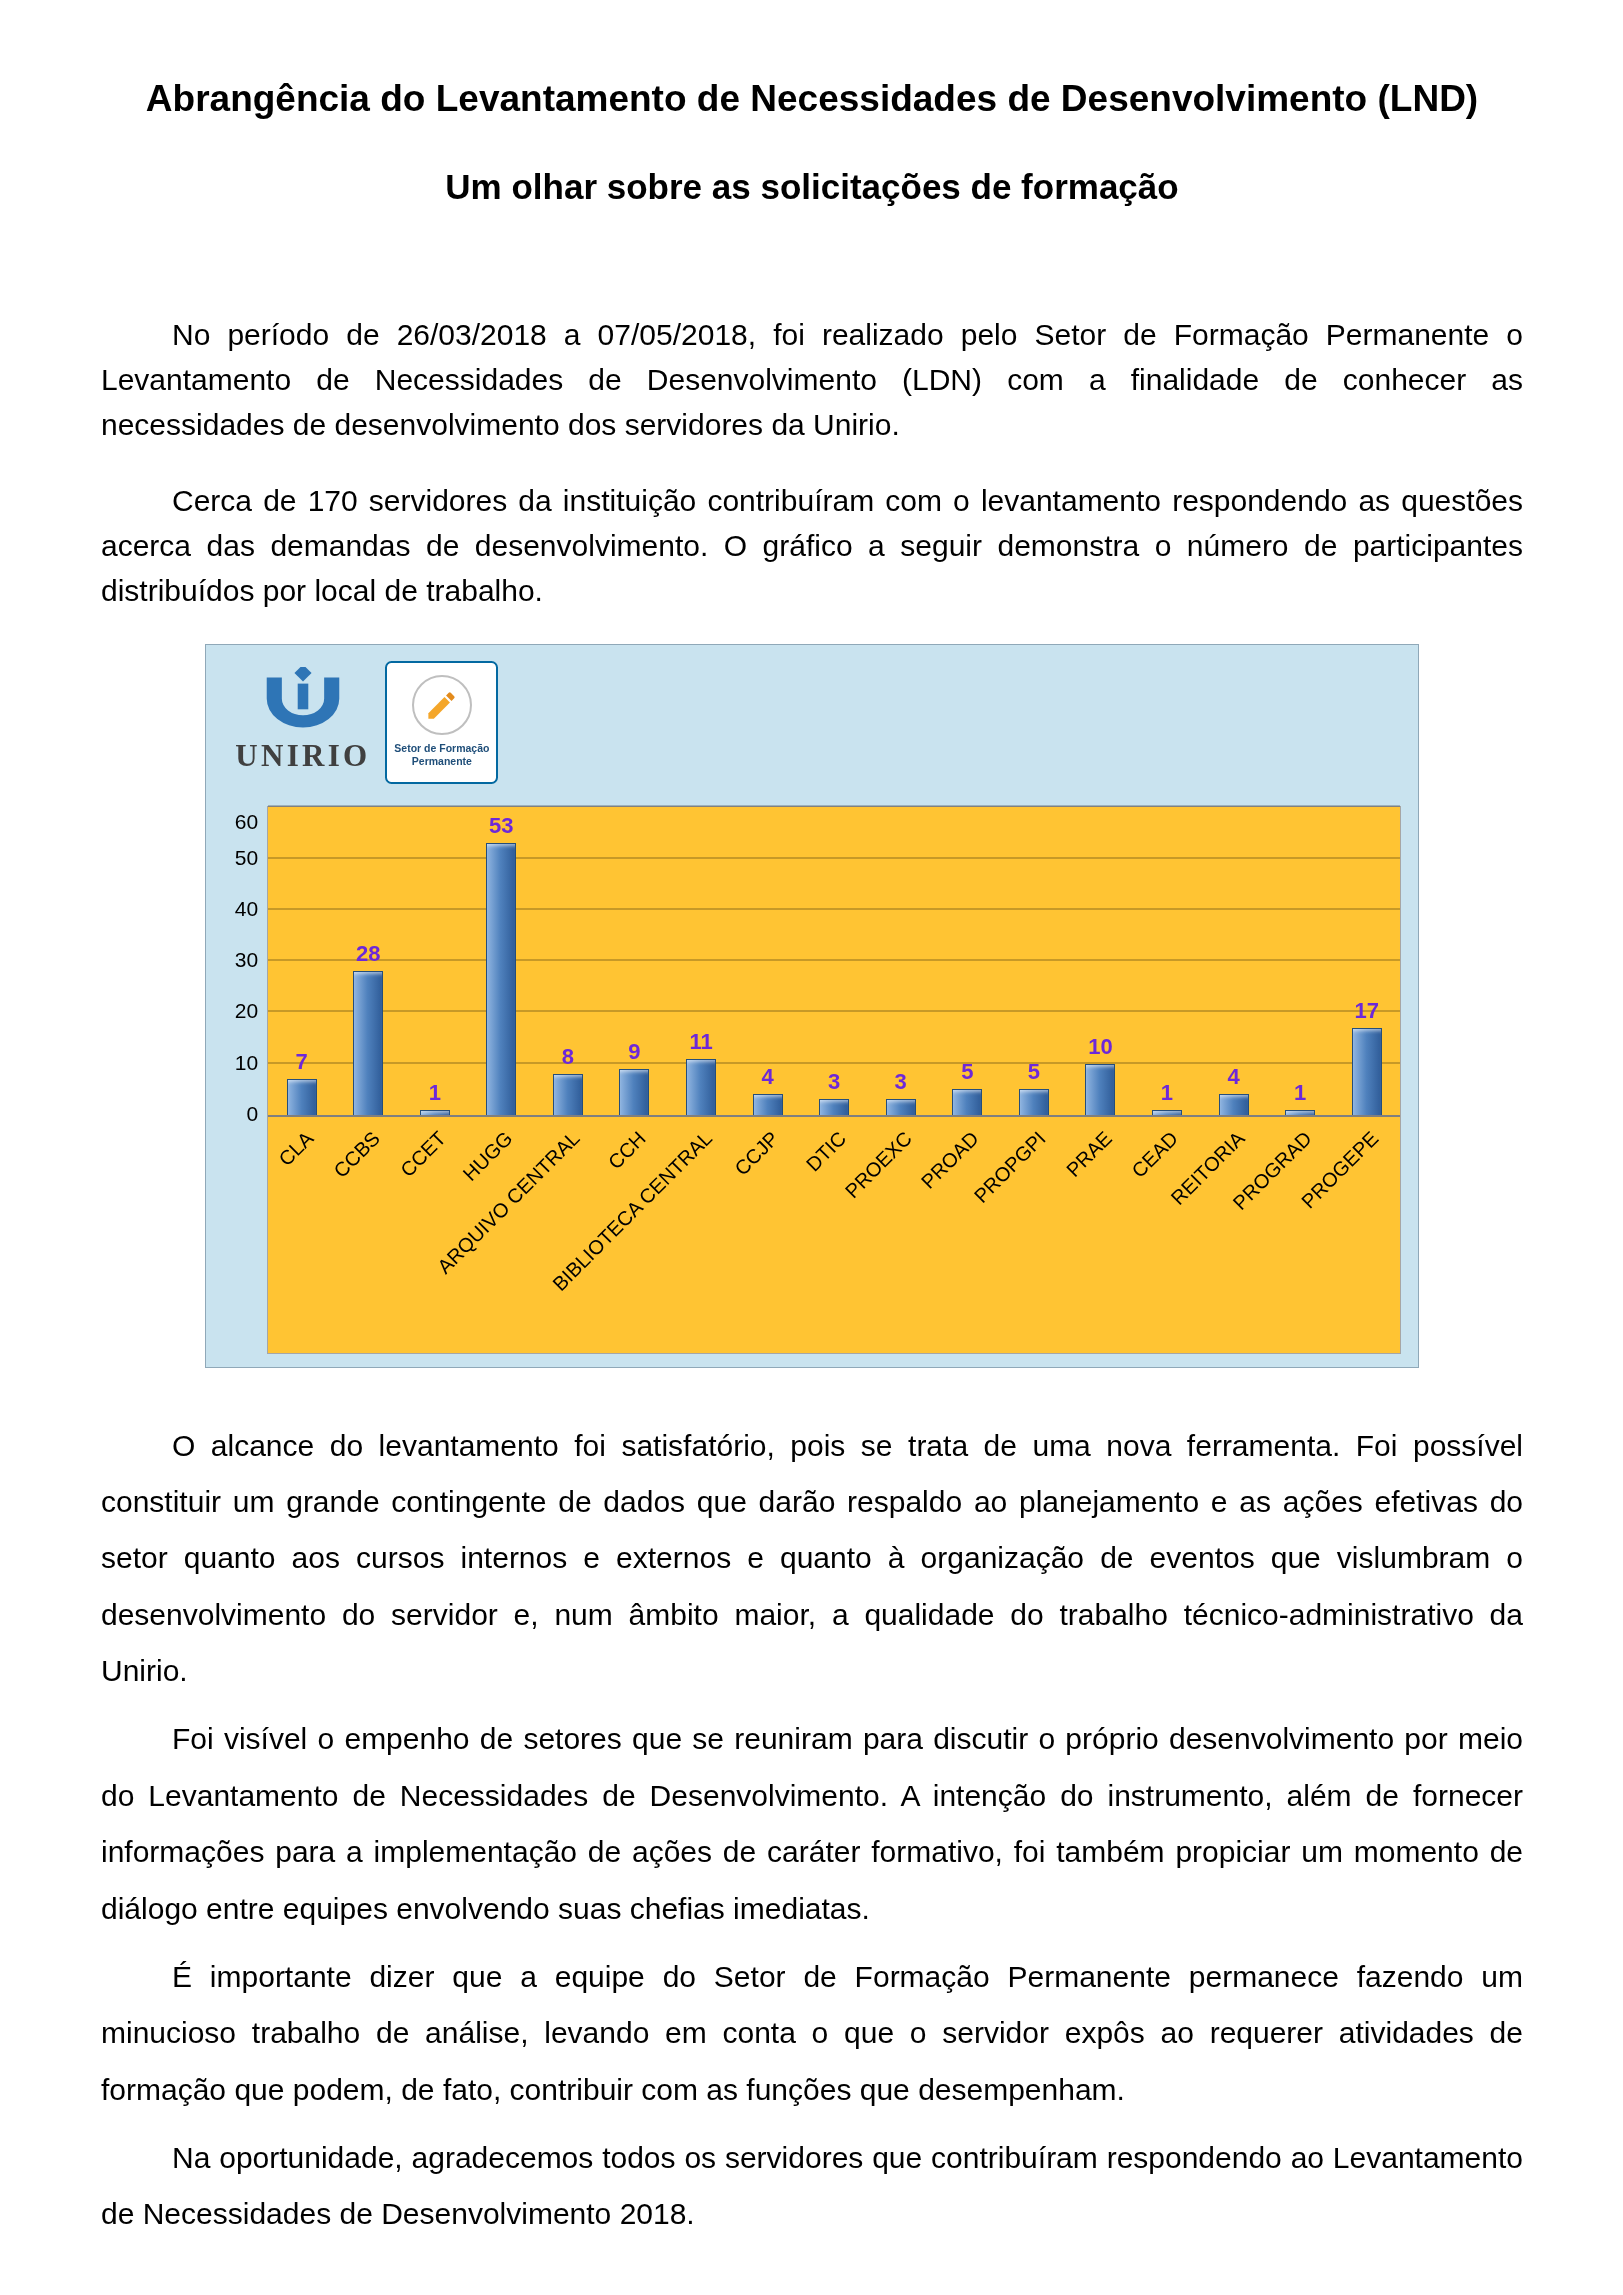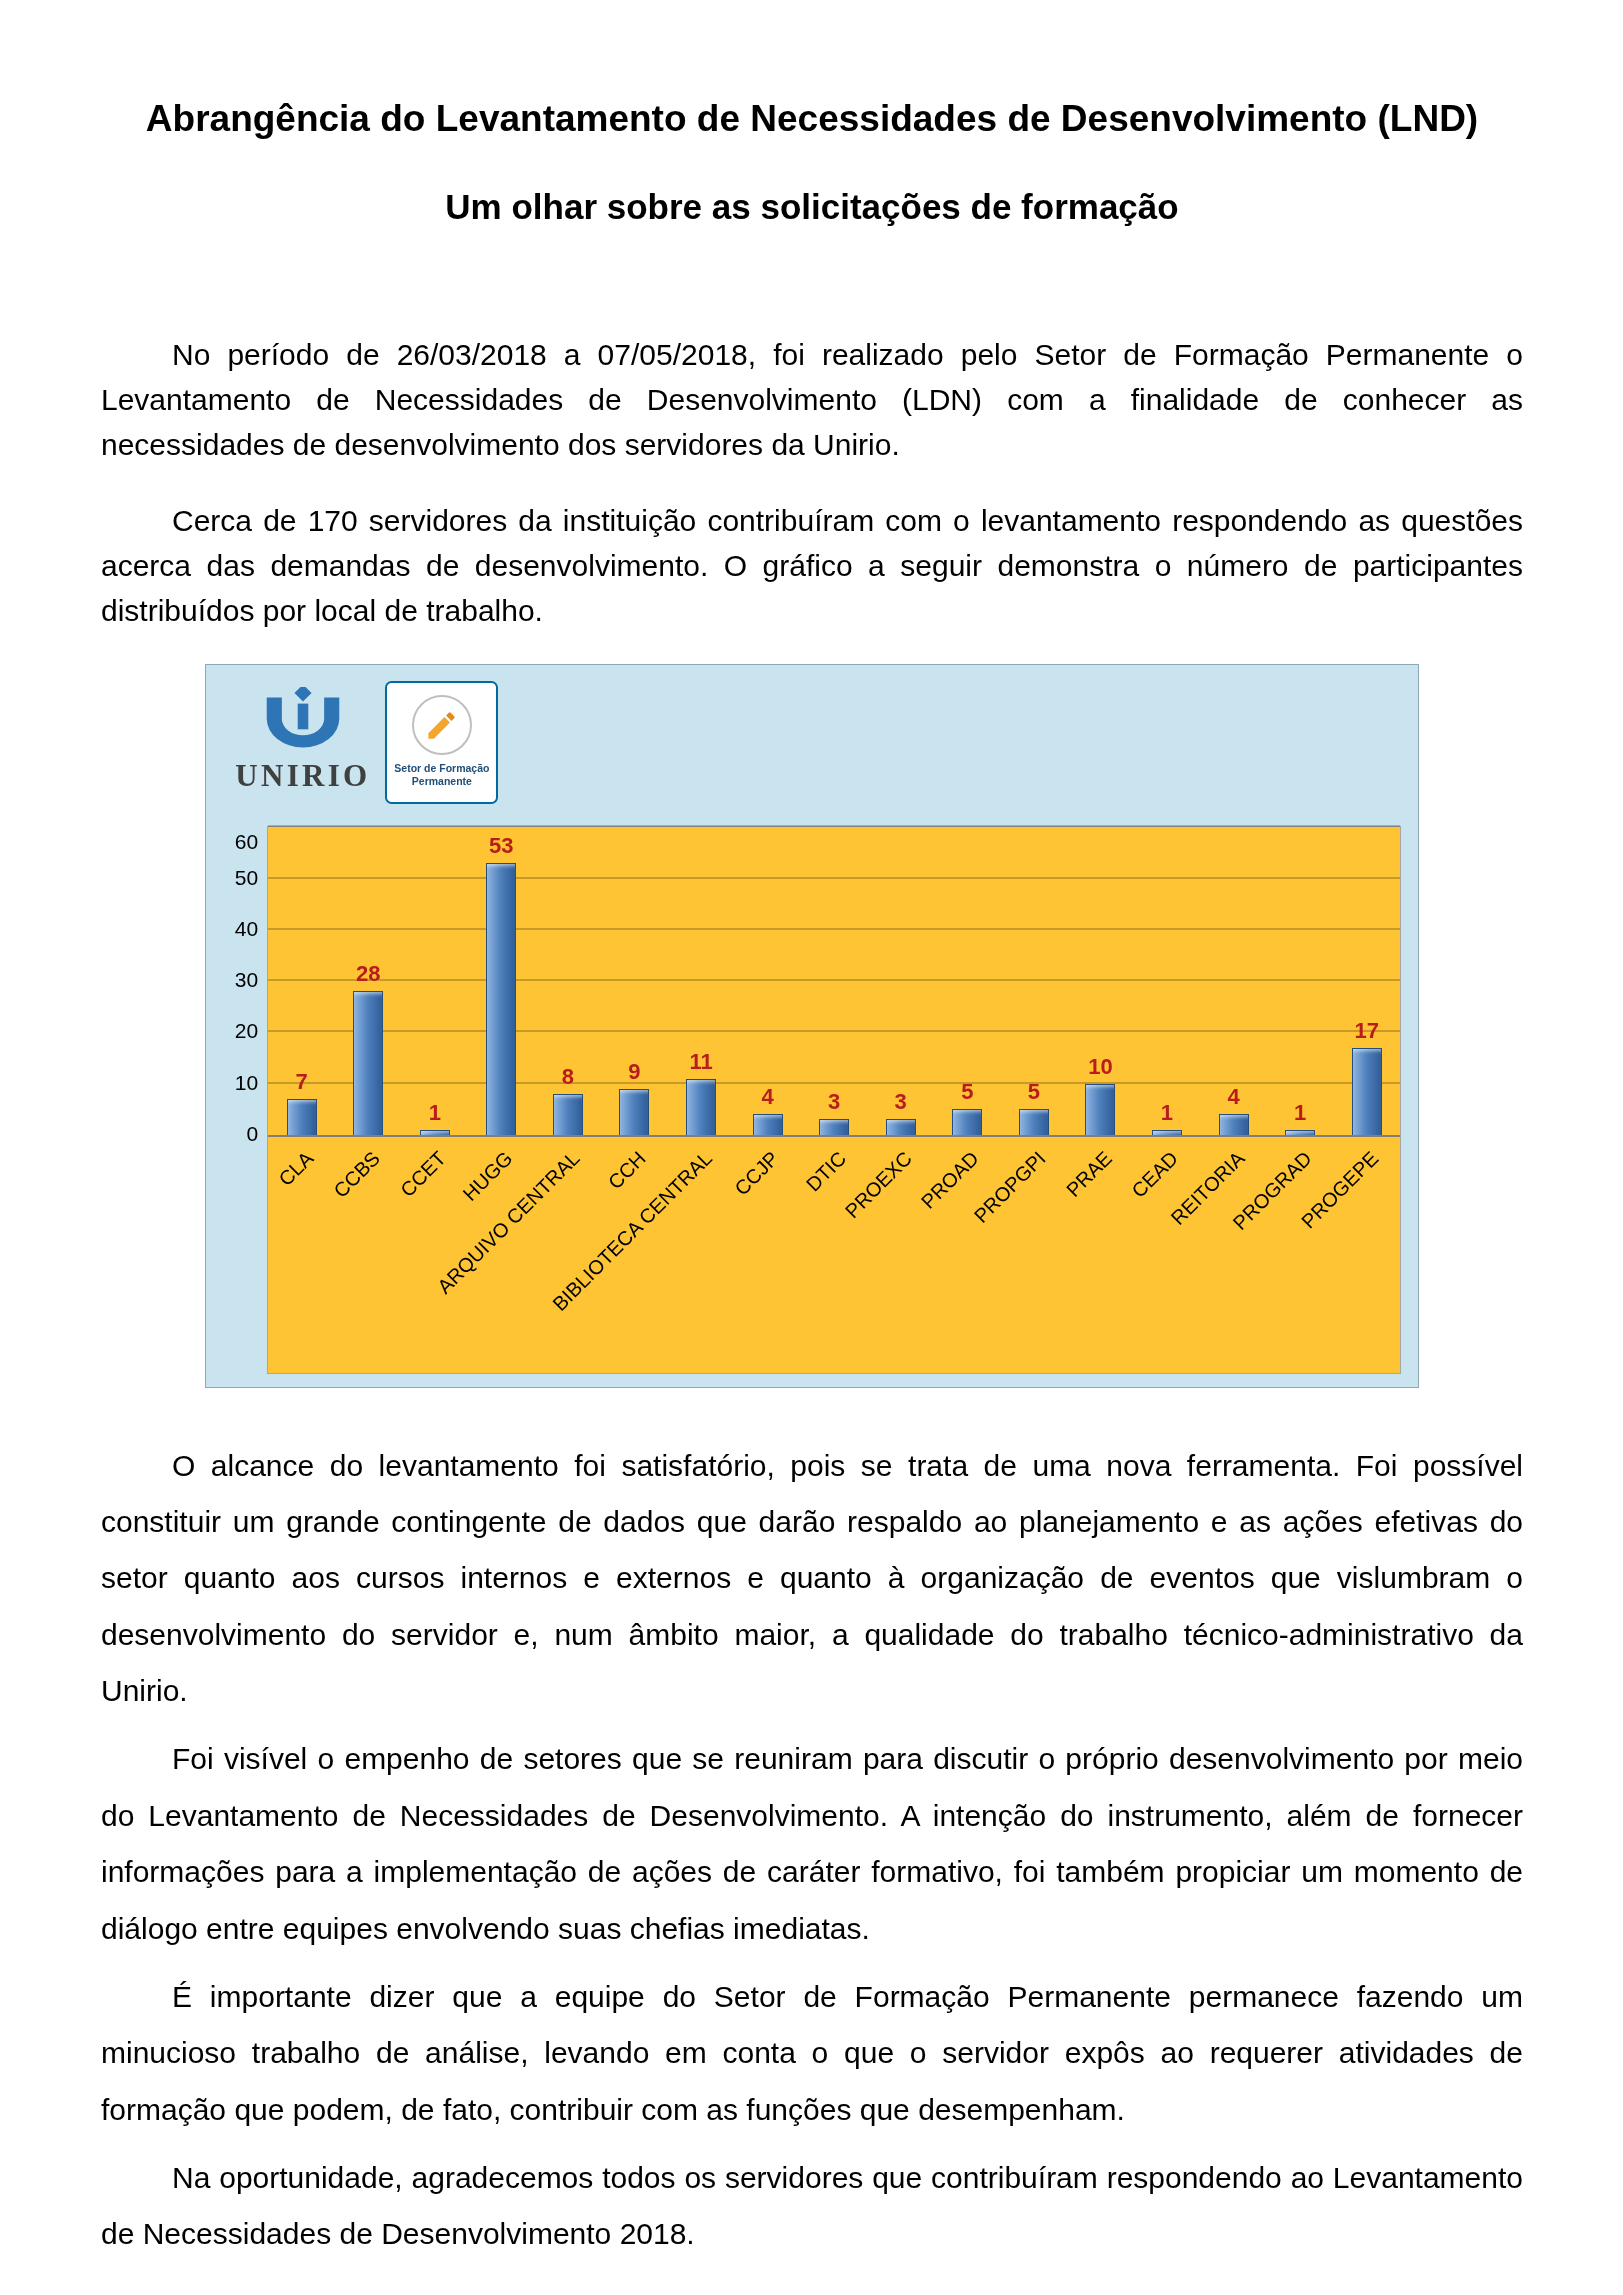--- a/index.html
+++ b/index.html
@@ -1,17 +1,17 @@
 <!DOCTYPE html>
 <html style="font-size:10.5px"><head>
 <meta charset="utf-8">
 <style>
   html,body{margin:0;padding:0;background:#ffffff;}
   body{font-family:"Liberation Sans",sans-serif;color:#000;}
-  .page{width:1623px;height:2295px;box-sizing:border-box;padding:98px 100px 0 101px;overflow:hidden;background:#fff;}
+  .page{width:1623px;height:2295px;box-sizing:border-box;padding:78px 100px 0 101px;overflow:hidden;background:#fff;}
 
   .doc-title{font-size:37px;font-weight:bold;text-align:center;margin:0 0 47px 0;}
   .doc-subtitle{font-size:35px;font-weight:bold;text-align:center;margin:0 0 105px 0;}
 
   p.body-par{font-size:30px;text-align:justify;text-indent:71px;margin:0 0 31px 0;line-height:1.5;}
   p.body-par.wide{line-height:1.88;margin:0 0 11.8px 0;}
   p.last{margin-top:27.5px;}
 
   
   .chart-box{width:1214px;margin:26px auto 50px auto;background:#C9E3EF;border:1.3px solid #8FA8B8;box-sizing:border-box;padding:15.7px 17px 13px 14.4px;}
@@ -26,21 +26,21 @@
   .badge-text{font-size:10.5px;font-weight:bold;color:#1F4E79;text-align:center;line-height:1.3;}
 
   .plot-wrap{display:flex;margin-top:22px;}
   .y-axis{width:47px;position:relative;height:308px;flex:0 0 auto;}
   .ytick{position:absolute;right:9.2px;transform:translateY(50%);font-size:21px;color:#000;}
   .panel{flex:1;background:#FFC433;border:0.7px solid #A6A6A6;box-sizing:border-box;}
   .plot{height:308px;position:relative;border-bottom:2px solid #7F7F7F;}
   .gridline{position:absolute;left:0;right:0;height:1.3px;background:rgba(0,0,0,0.22);}
   .bars-row{position:absolute;left:0;right:0;top:0;bottom:0;display:flex;}
   .col{flex:1;display:flex;flex-direction:column;justify-content:flex-end;align-items:center;height:100%;}
-  .val{font-size:22px;font-weight:bold;margin-bottom:3.9px;color:#b91c1c;}
+  .val{font-size:22px;font-weight:bold;margin-bottom:3.9px;color:#6d28d9;}
   .bar{width:30px;background:linear-gradient(90deg,#8FB4E0 0%,#4F81BD 48%,#2F5C98 100%);border:0.7px solid #254E7B;border-bottom:none;box-sizing:border-box;box-shadow:inset 0 4.6px 3.9px -2.6px rgba(255,255,255,0.55);}
   .x-axis-row{display:flex;height:236px;position:relative;}
   .xcell{flex:1;position:relative;}
   .xcell span{position:absolute;top:10.5px;right:50%;transform:rotate(-45deg);transform-origin:top right;white-space:nowrap;font-size:20px;color:#000;}
 </style>
 </head>
 <body>
 
 <div class="page">
 

